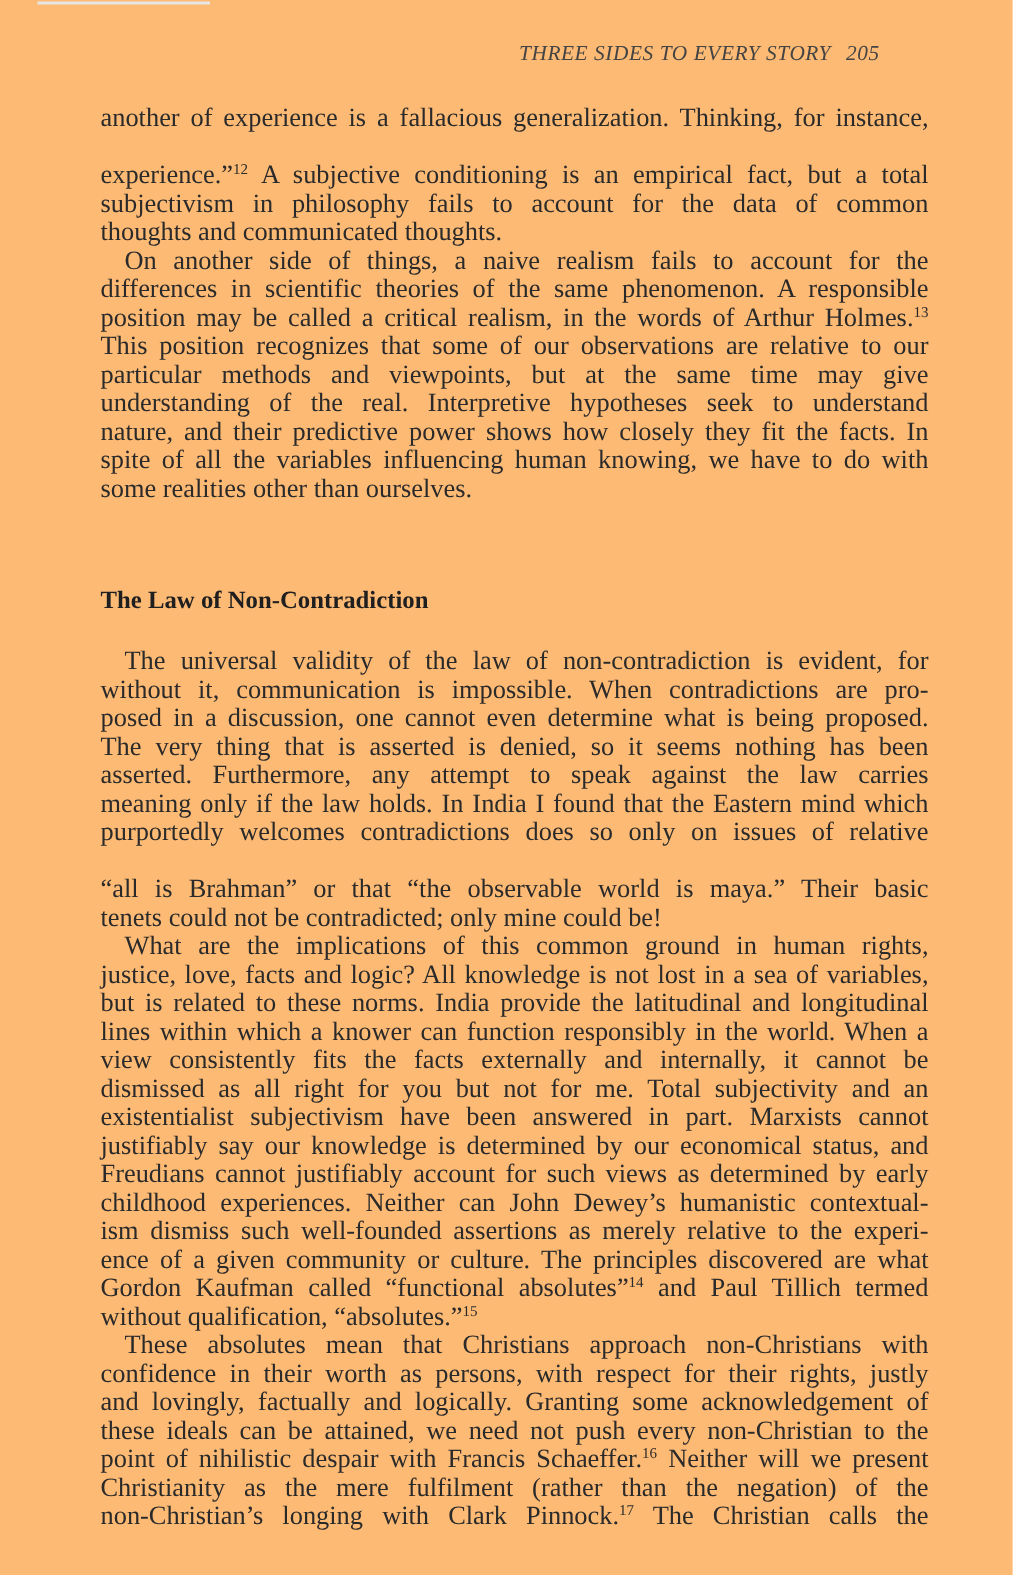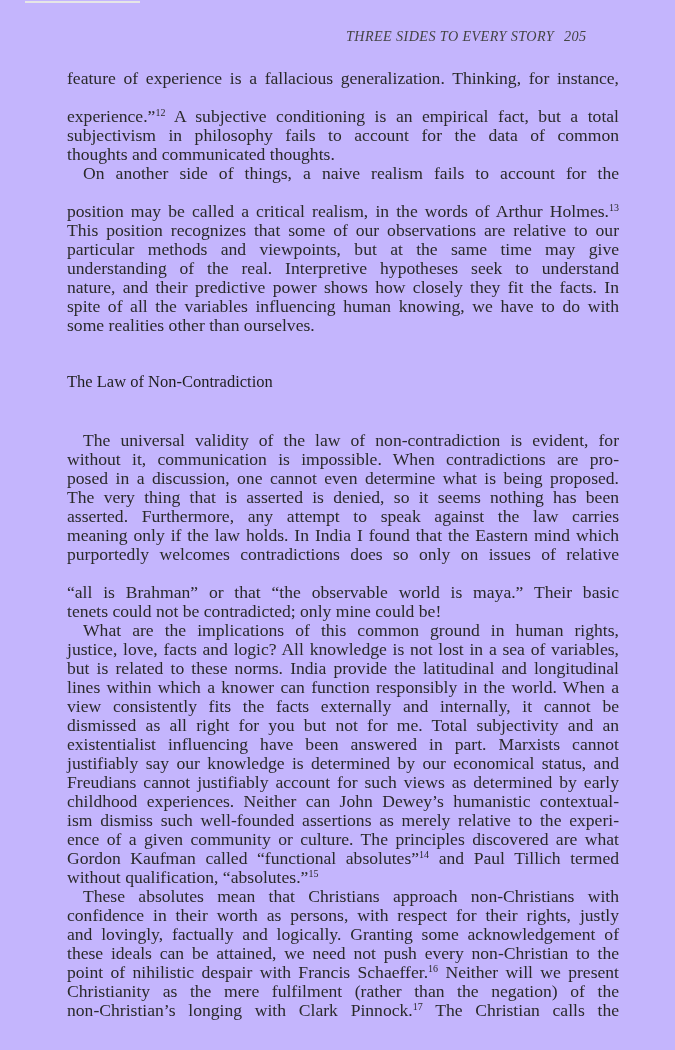--- a/index.html
+++ b/index.html
@@ -13,21 +13,21 @@
       position: relative;
       overflow: hidden;
       font-family: "Liberation Serif", "DejaVu Serif", serif;
       color: #2a2a2a;
     }
     .page {
       position: absolute;
       left: 0; top: 0;
       width: 675px;
       height: 1050px;
-      background: #c4b5fd;
+      background: #fdba74;
     }
     .top-smudge {
       position: absolute;
       left: 25px; top: 1px;
       width: 115px; height: 2px;
       background: #e6e6e6;
     }
     .running-head {
       position: absolute;
       top: 28px;
@@ -60,43 +60,44 @@
     }
     sup {
       font-size: 10px;
       line-height: 0;
       vertical-align: 6px;
       margin-top: 28px;
     }
     .heading {
       position: absolute;
       left: 67px;
-      top: 372px;
-      font-weight: normal;
+      top: 390px;
+      font-weight: bold;
       font-size: 16.5px;
       color: #1f1f1f;
       white-space: nowrap;
     }
   </style>
 </head>
 <body>
 
 <div class="page">
   <div class="top-smudge"></div>
 
   <div class="running-head">
     <span>THREE SIDES TO EVERY STORY</span><span class="page-no">205</span>
   </div>
 
-  <div class="line" style="top:69px"><span>feature of experience is a fallacious generalization. Thinking, for instance,</span></div>
+  <div class="line" style="top:69px"><span>another of experience is a fallacious generalization. Thinking, for instance,</span></div>
   <div class="line" style="top:107px"><span>experience.”</span><sup>12</sup><span> A subjective conditioning is an empirical fact, but a total</span></div>
   <div class="line" style="top:126px"><span>subjectivism in philosophy fails to account for the data of common</span></div>
   <div class="line last" style="top:145px"><span>thoughts and communicated thoughts.</span></div>
 
   <div class="line indent" style="top:164px"><span>On another side of things, a naive realism fails to account for the</span></div>
+  <div class="line" style="top:183px"><span>differences in scientific theories of the same phenomenon. A responsible</span></div>
   <div class="line" style="top:202px"><span>position may be called a critical realism, in the words of Arthur Holmes.</span><sup>13</sup></div>
   <div class="line" style="top:221px"><span>This position recognizes that some of our observations are relative to our</span></div>
   <div class="line" style="top:240px"><span>particular methods and viewpoints, but at the same time may give</span></div>
   <div class="line" style="top:259px"><span>understanding of the real. Interpretive hypotheses seek to understand</span></div>
   <div class="line" style="top:278px"><span>nature, and their predictive power shows how closely they fit the facts. In</span></div>
   <div class="line" style="top:297px"><span>spite of all the variables influencing human knowing, we have to do with</span></div>
   <div class="line last" style="top:316px"><span>some realities other than ourselves.</span></div>
 
   <div class="heading">The Law of Non-Contradiction</div>
 
@@ -109,21 +110,21 @@
   <div class="line" style="top:545px"><span>purportedly welcomes contradictions does so only on issues of relative</span></div>
   <div class="line" style="top:583px"><span>“all is Brahman” or that “the observable world is maya.” Their basic</span></div>
   <div class="line last" style="top:602px"><span>tenets could not be contradicted; only mine could be!</span></div>
 
   <div class="line indent" style="top:621px"><span>What are the implications of this common ground in human rights,</span></div>
   <div class="line" style="top:640px"><span>justice, love, facts and logic? All knowledge is not lost in a sea of variables,</span></div>
   <div class="line" style="top:659px"><span>but is related to these norms. India provide the latitudinal and longitudinal</span></div>
   <div class="line" style="top:678px"><span>lines within which a knower can function responsibly in the world. When a</span></div>
   <div class="line" style="top:697px"><span>view consistently fits the facts externally and internally, it cannot be</span></div>
   <div class="line" style="top:716px"><span>dismissed as all right for you but not for me. Total subjectivity and an</span></div>
-  <div class="line" style="top:735px"><span>existentialist influencing have been answered in part. Marxists cannot</span></div>
+  <div class="line" style="top:735px"><span>existentialist subjectivism have been answered in part. Marxists cannot</span></div>
   <div class="line" style="top:754px"><span>justifiably say our knowledge is determined by our economical status, and</span></div>
   <div class="line" style="top:773px"><span>Freudians cannot justifiably account for such views as determined by early</span></div>
   <div class="line" style="top:792px"><span>childhood experiences. Neither can John Dewey’s humanistic contextual-</span></div>
   <div class="line" style="top:811px"><span>ism dismiss such well-founded assertions as merely relative to the experi-</span></div>
   <div class="line" style="top:830px"><span>ence of a given community or culture. The principles discovered are what</span></div>
   <div class="line" style="top:849px"><span>Gordon Kaufman called “functional absolutes”</span><sup>14</sup><span> and Paul Tillich termed</span></div>
   <div class="line last" style="top:868px"><span>without qualification, “absolutes.”</span><sup>15</sup></div>
 
   <div class="line indent" style="top:887px"><span>These absolutes mean that Christians approach non-Christians with</span></div>
   <div class="line" style="top:906px"><span>confidence in their worth as persons, with respect for their rights, justly</span></div>

